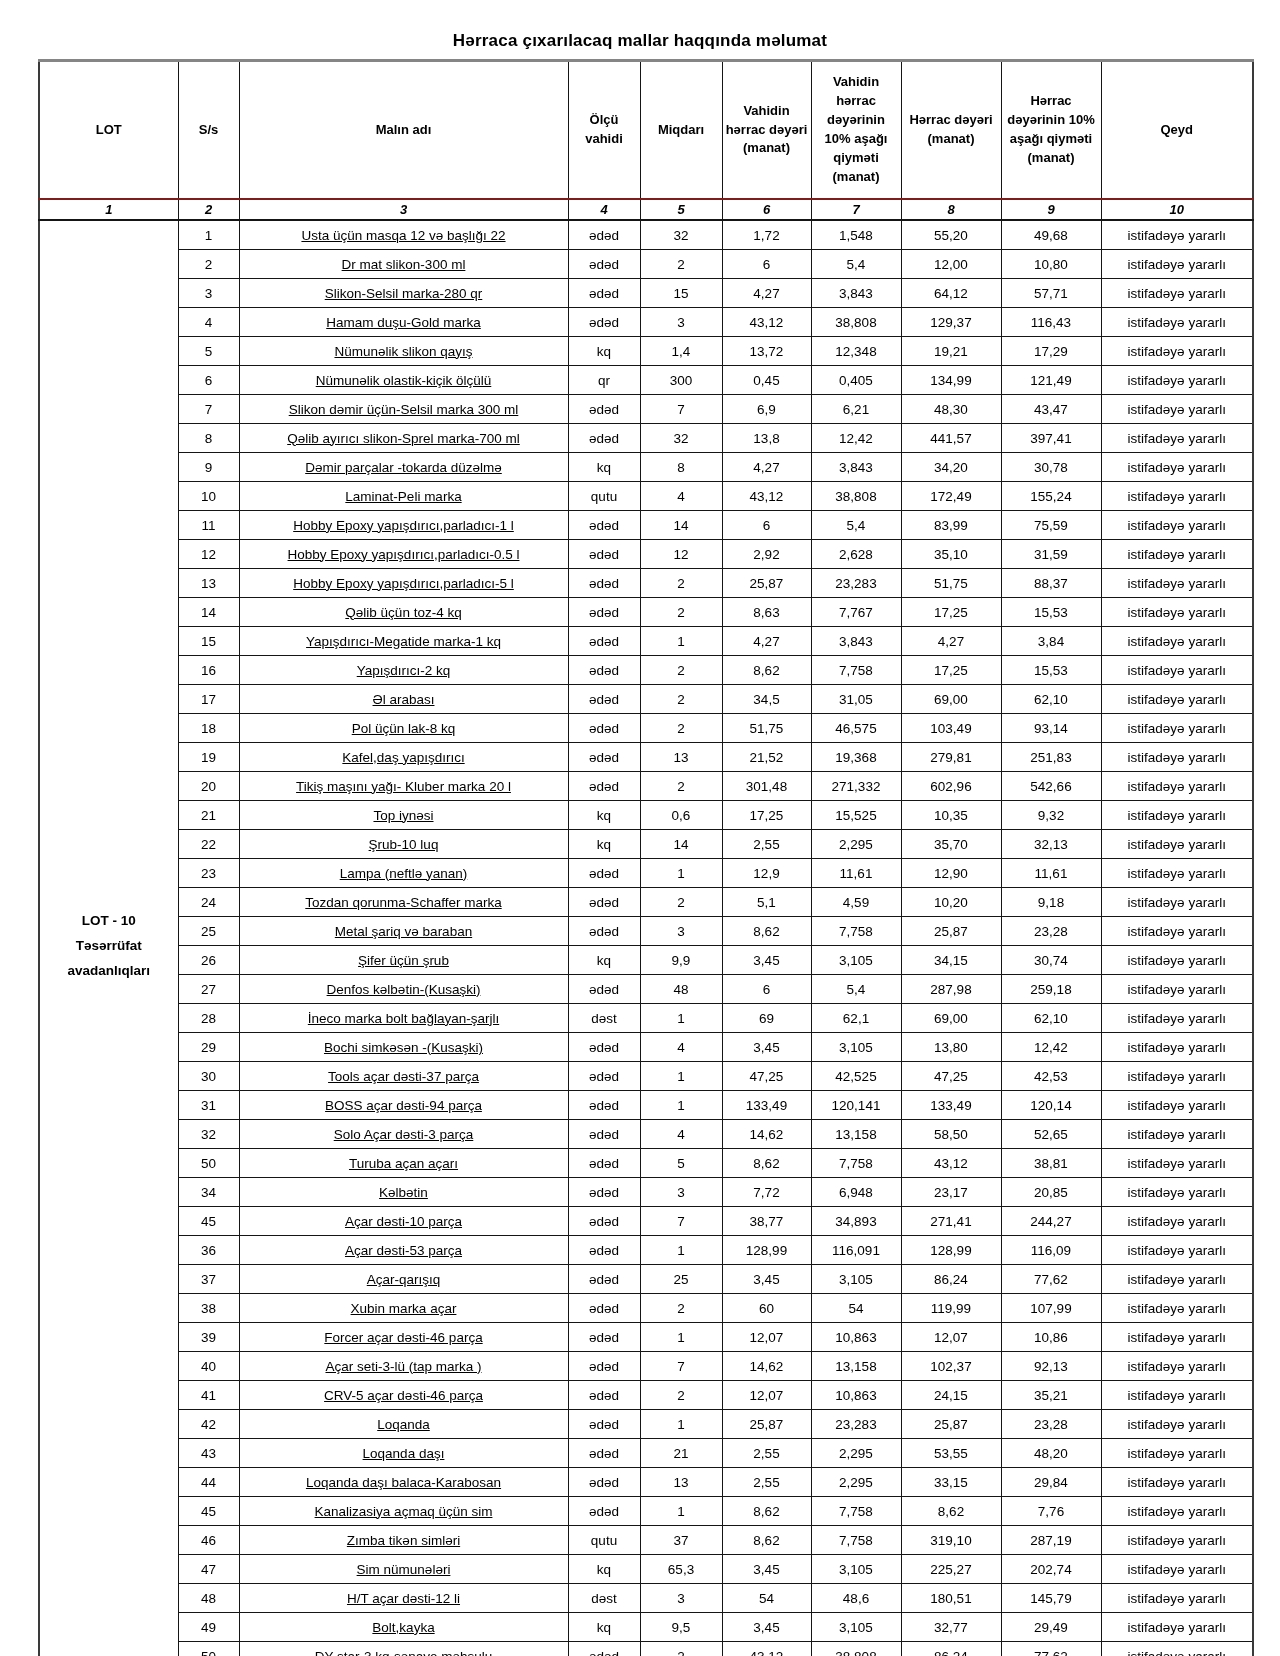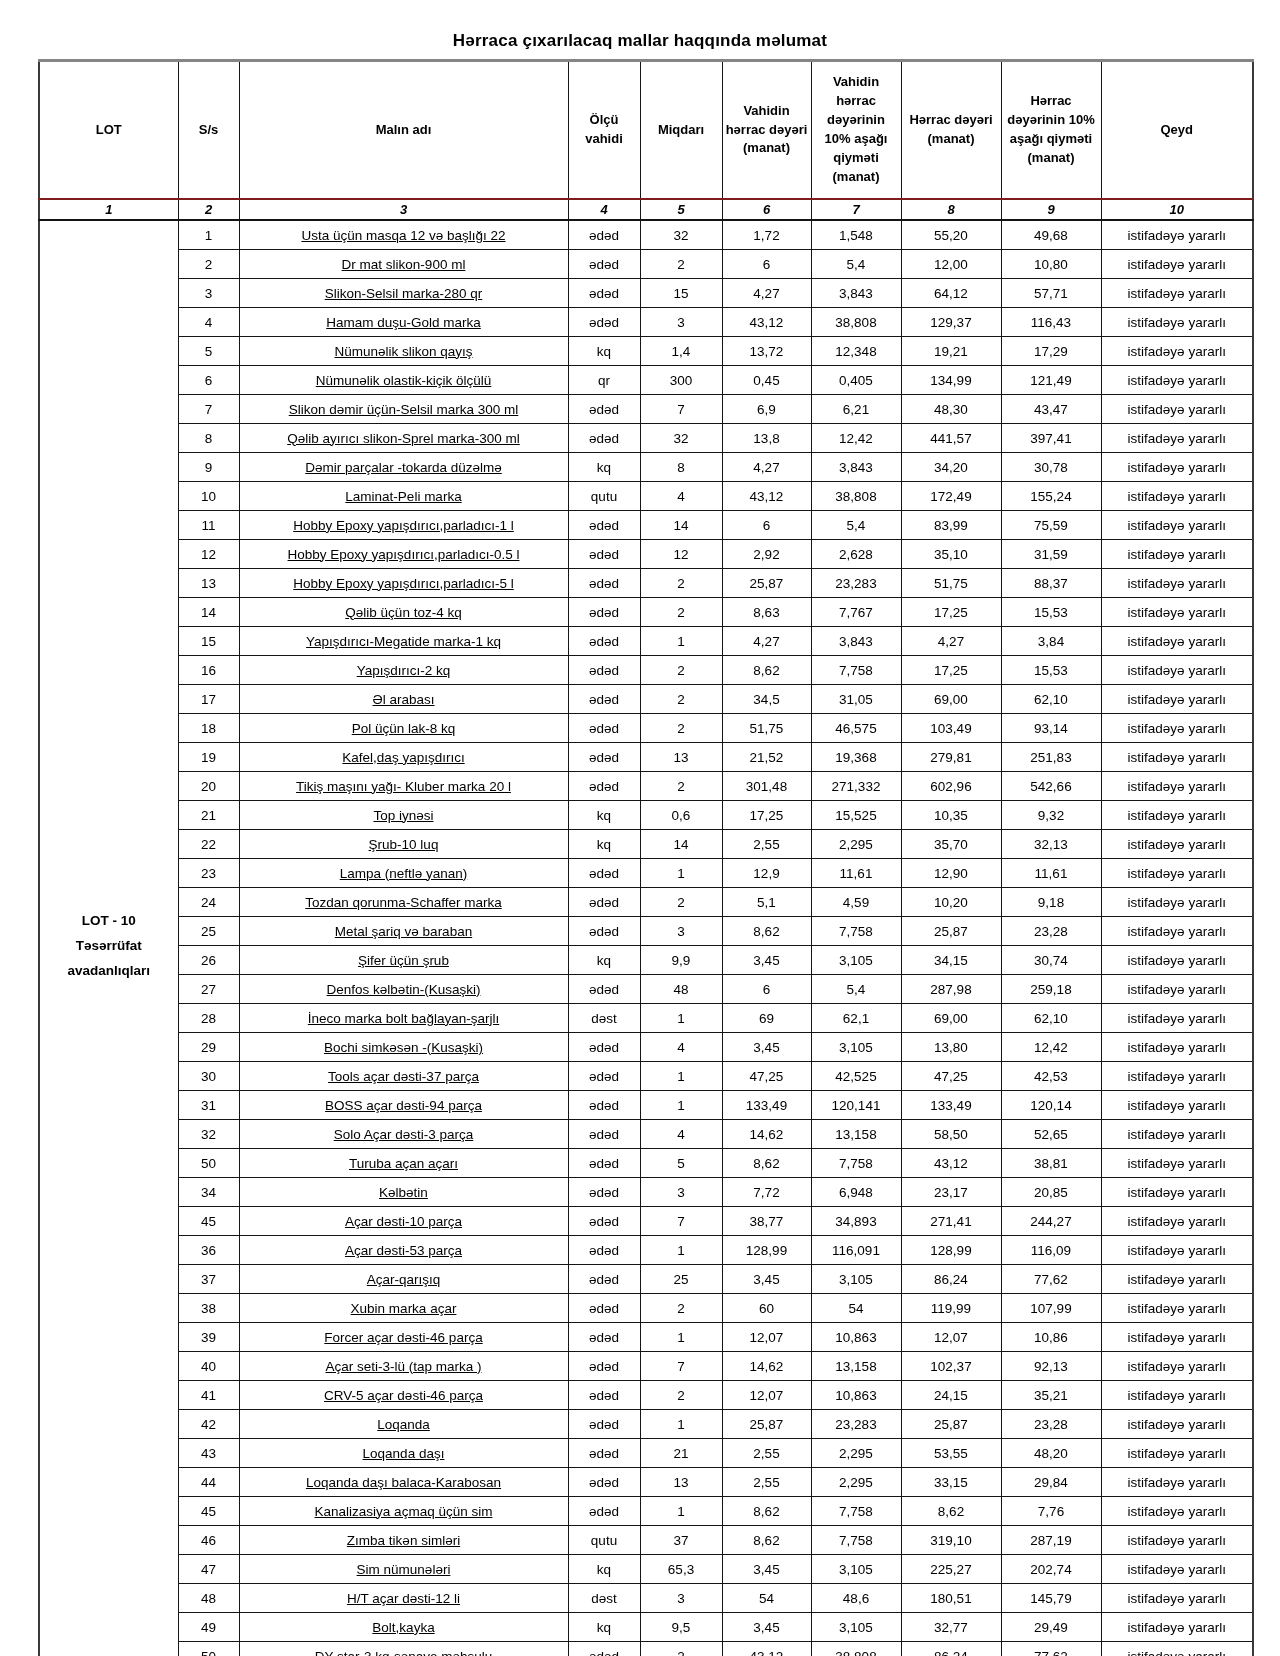--- a/index.html
+++ b/index.html
@@ -126,21 +126,21 @@
       <td>ədəd</td>
       <td>32</td>
       <td>1,72</td>
       <td>1,548</td>
       <td>55,20</td>
       <td>49,68</td>
       <td class="c-note">istifadəyə yararlı</td>
     </tr>
         <tr>
       <td class="c-num">2</td>
-      <td class="c-name">Dr mat slikon-900 ml</td>
+      <td class="c-name">Dr mat slikon-300 ml</td>
       <td>ədəd</td>
       <td>2</td>
       <td>6</td>
       <td>5,4</td>
       <td>12,00</td>
       <td>10,80</td>
       <td class="c-note">istifadəyə yararlı</td>
     </tr>
         <tr>
       <td class="c-num">3</td>
@@ -192,21 +192,21 @@
       <td>ədəd</td>
       <td>7</td>
       <td>6,9</td>
       <td>6,21</td>
       <td>48,30</td>
       <td>43,47</td>
       <td class="c-note">istifadəyə yararlı</td>
     </tr>
         <tr>
       <td class="c-num">8</td>
-      <td class="c-name">Qəlib ayırıcı slikon-Sprel marka-300 ml</td>
+      <td class="c-name">Qəlib ayırıcı slikon-Sprel marka-700 ml</td>
       <td>ədəd</td>
       <td>32</td>
       <td>13,8</td>
       <td>12,42</td>
       <td>441,57</td>
       <td>397,41</td>
       <td class="c-note">istifadəyə yararlı</td>
     </tr>
         <tr>
       <td class="c-num">9</td>

